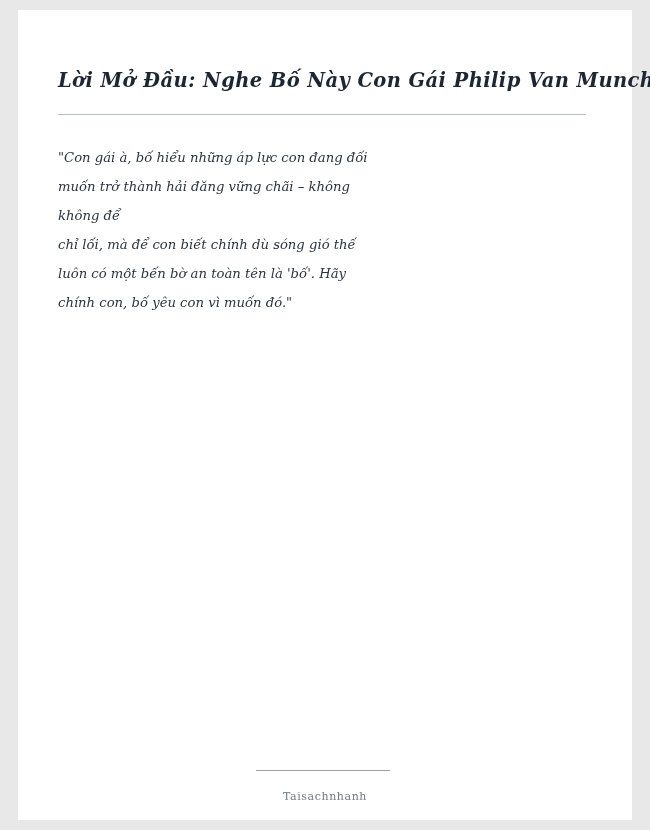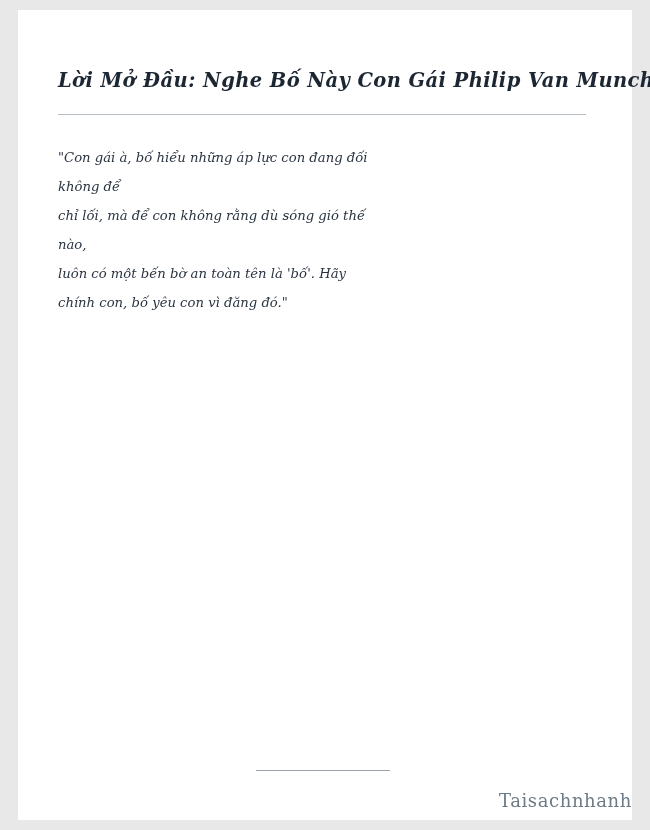--- a/index.html
+++ b/index.html
@@ -70,43 +70,43 @@
     top: 760px;
     width: 134px;
     height: 1px;
     background: #9aa2ab;
   }
   .footer-text {
     position: absolute;
     left: 0;
     top: 780px;
     width: 614px;
-    text-align: right;
+    text-align: center;
     font-family: "DejaVu Serif", "Liberation Serif", serif;
-    font-size: 18px;
+    font-size: 11px;
     color: #6d7a86;
     letter-spacing: 0.6px;
   }
 </style>
 </head>
 <body>
 
 <div class="page">
   <div class="page-inner">
 
     <div class="doc-title">Lời Mở Đầu: Nghe Bố Này Con Gái Philip  Van Munching</div>
 
     <div class="title-rule"></div>
 
     <div class="body-block">
       <div class="body-line">"Con gái à, bố hiểu những áp lực con đang đối</div>
+      <div class="body-line">muốn trở thành hải đăng vững chãi – không</div>
       <div class="body-line">không để</div>
-      <div class="body-line">chỉ lối, mà để con không rằng dù sóng gió thế</div>
-      <div class="body-line">nào,</div>
+      <div class="body-line">chỉ lối, mà để con biết chính dù sóng gió thế</div>
       <div class="body-line">luôn có một bến bờ an toàn tên là 'bố'. Hãy</div>
-      <div class="body-line">chính con, bố yêu con vì đăng đó."</div>
+      <div class="body-line">chính con, bố yêu con vì muốn đó."</div>
     </div>
 
     <div class="footer-rule"></div>
     <div class="footer-text">Taisachnhanh</div>
 
   </div>
 </div>
 
 </body></html>

